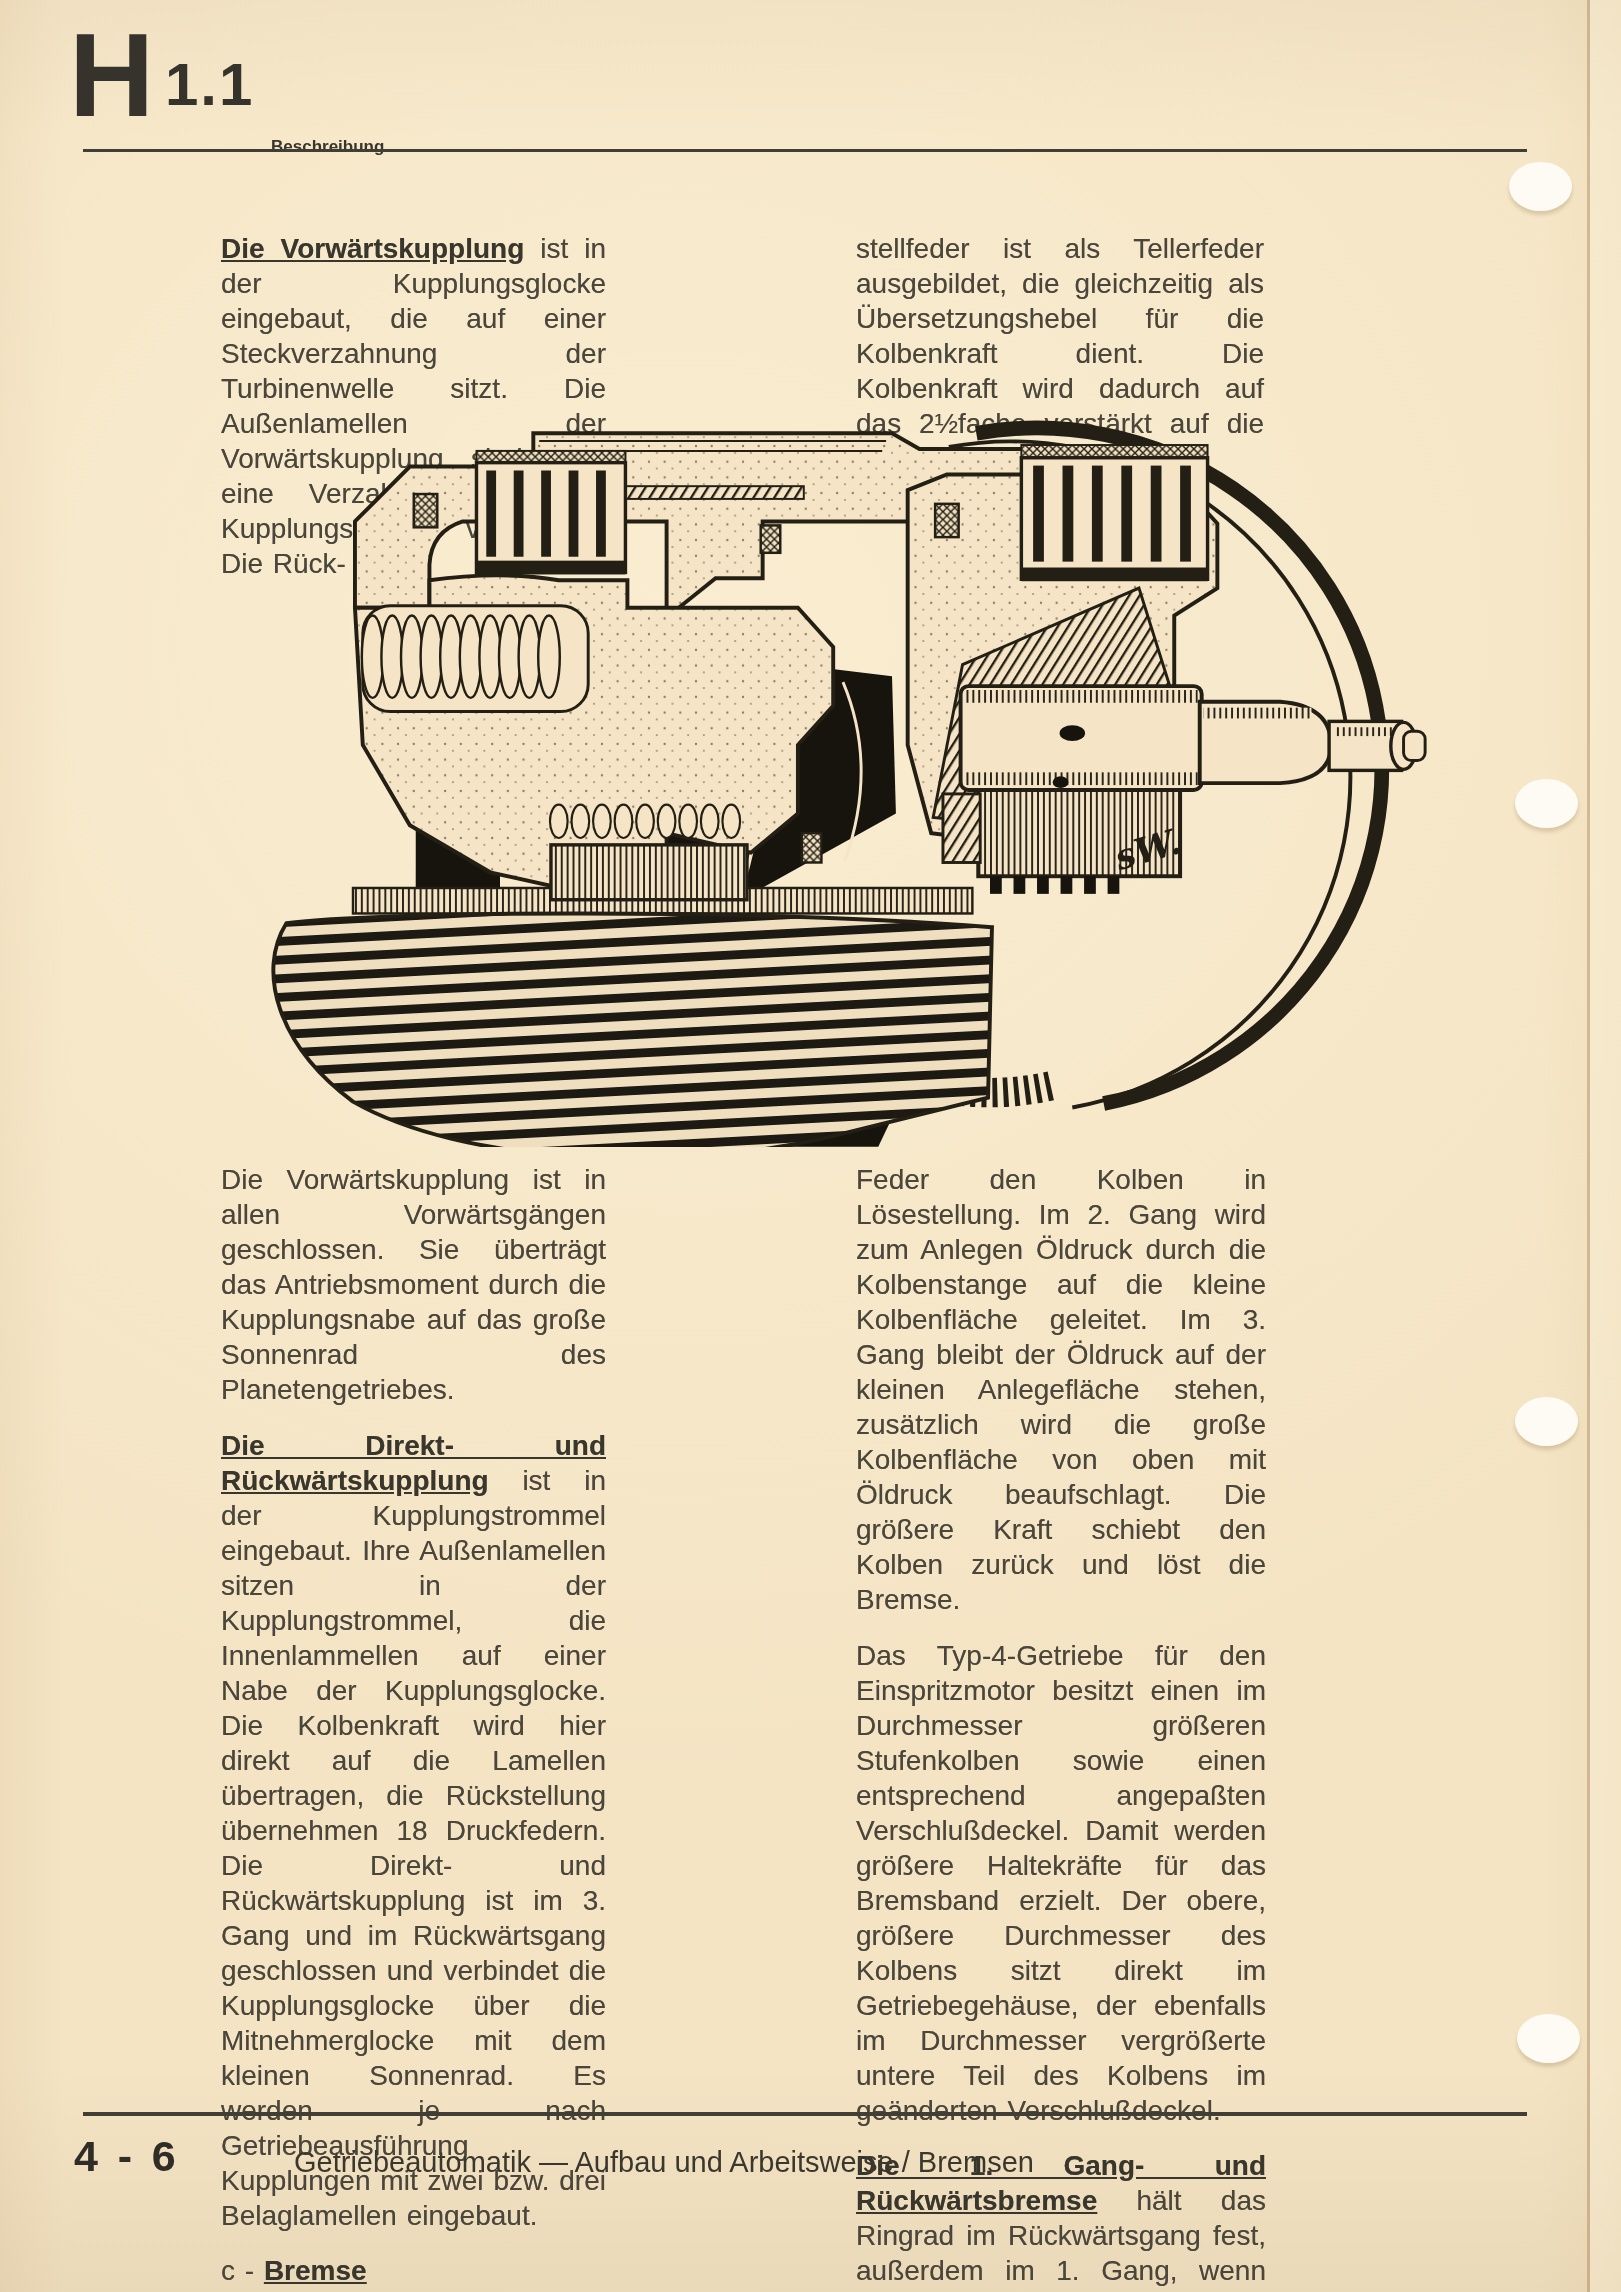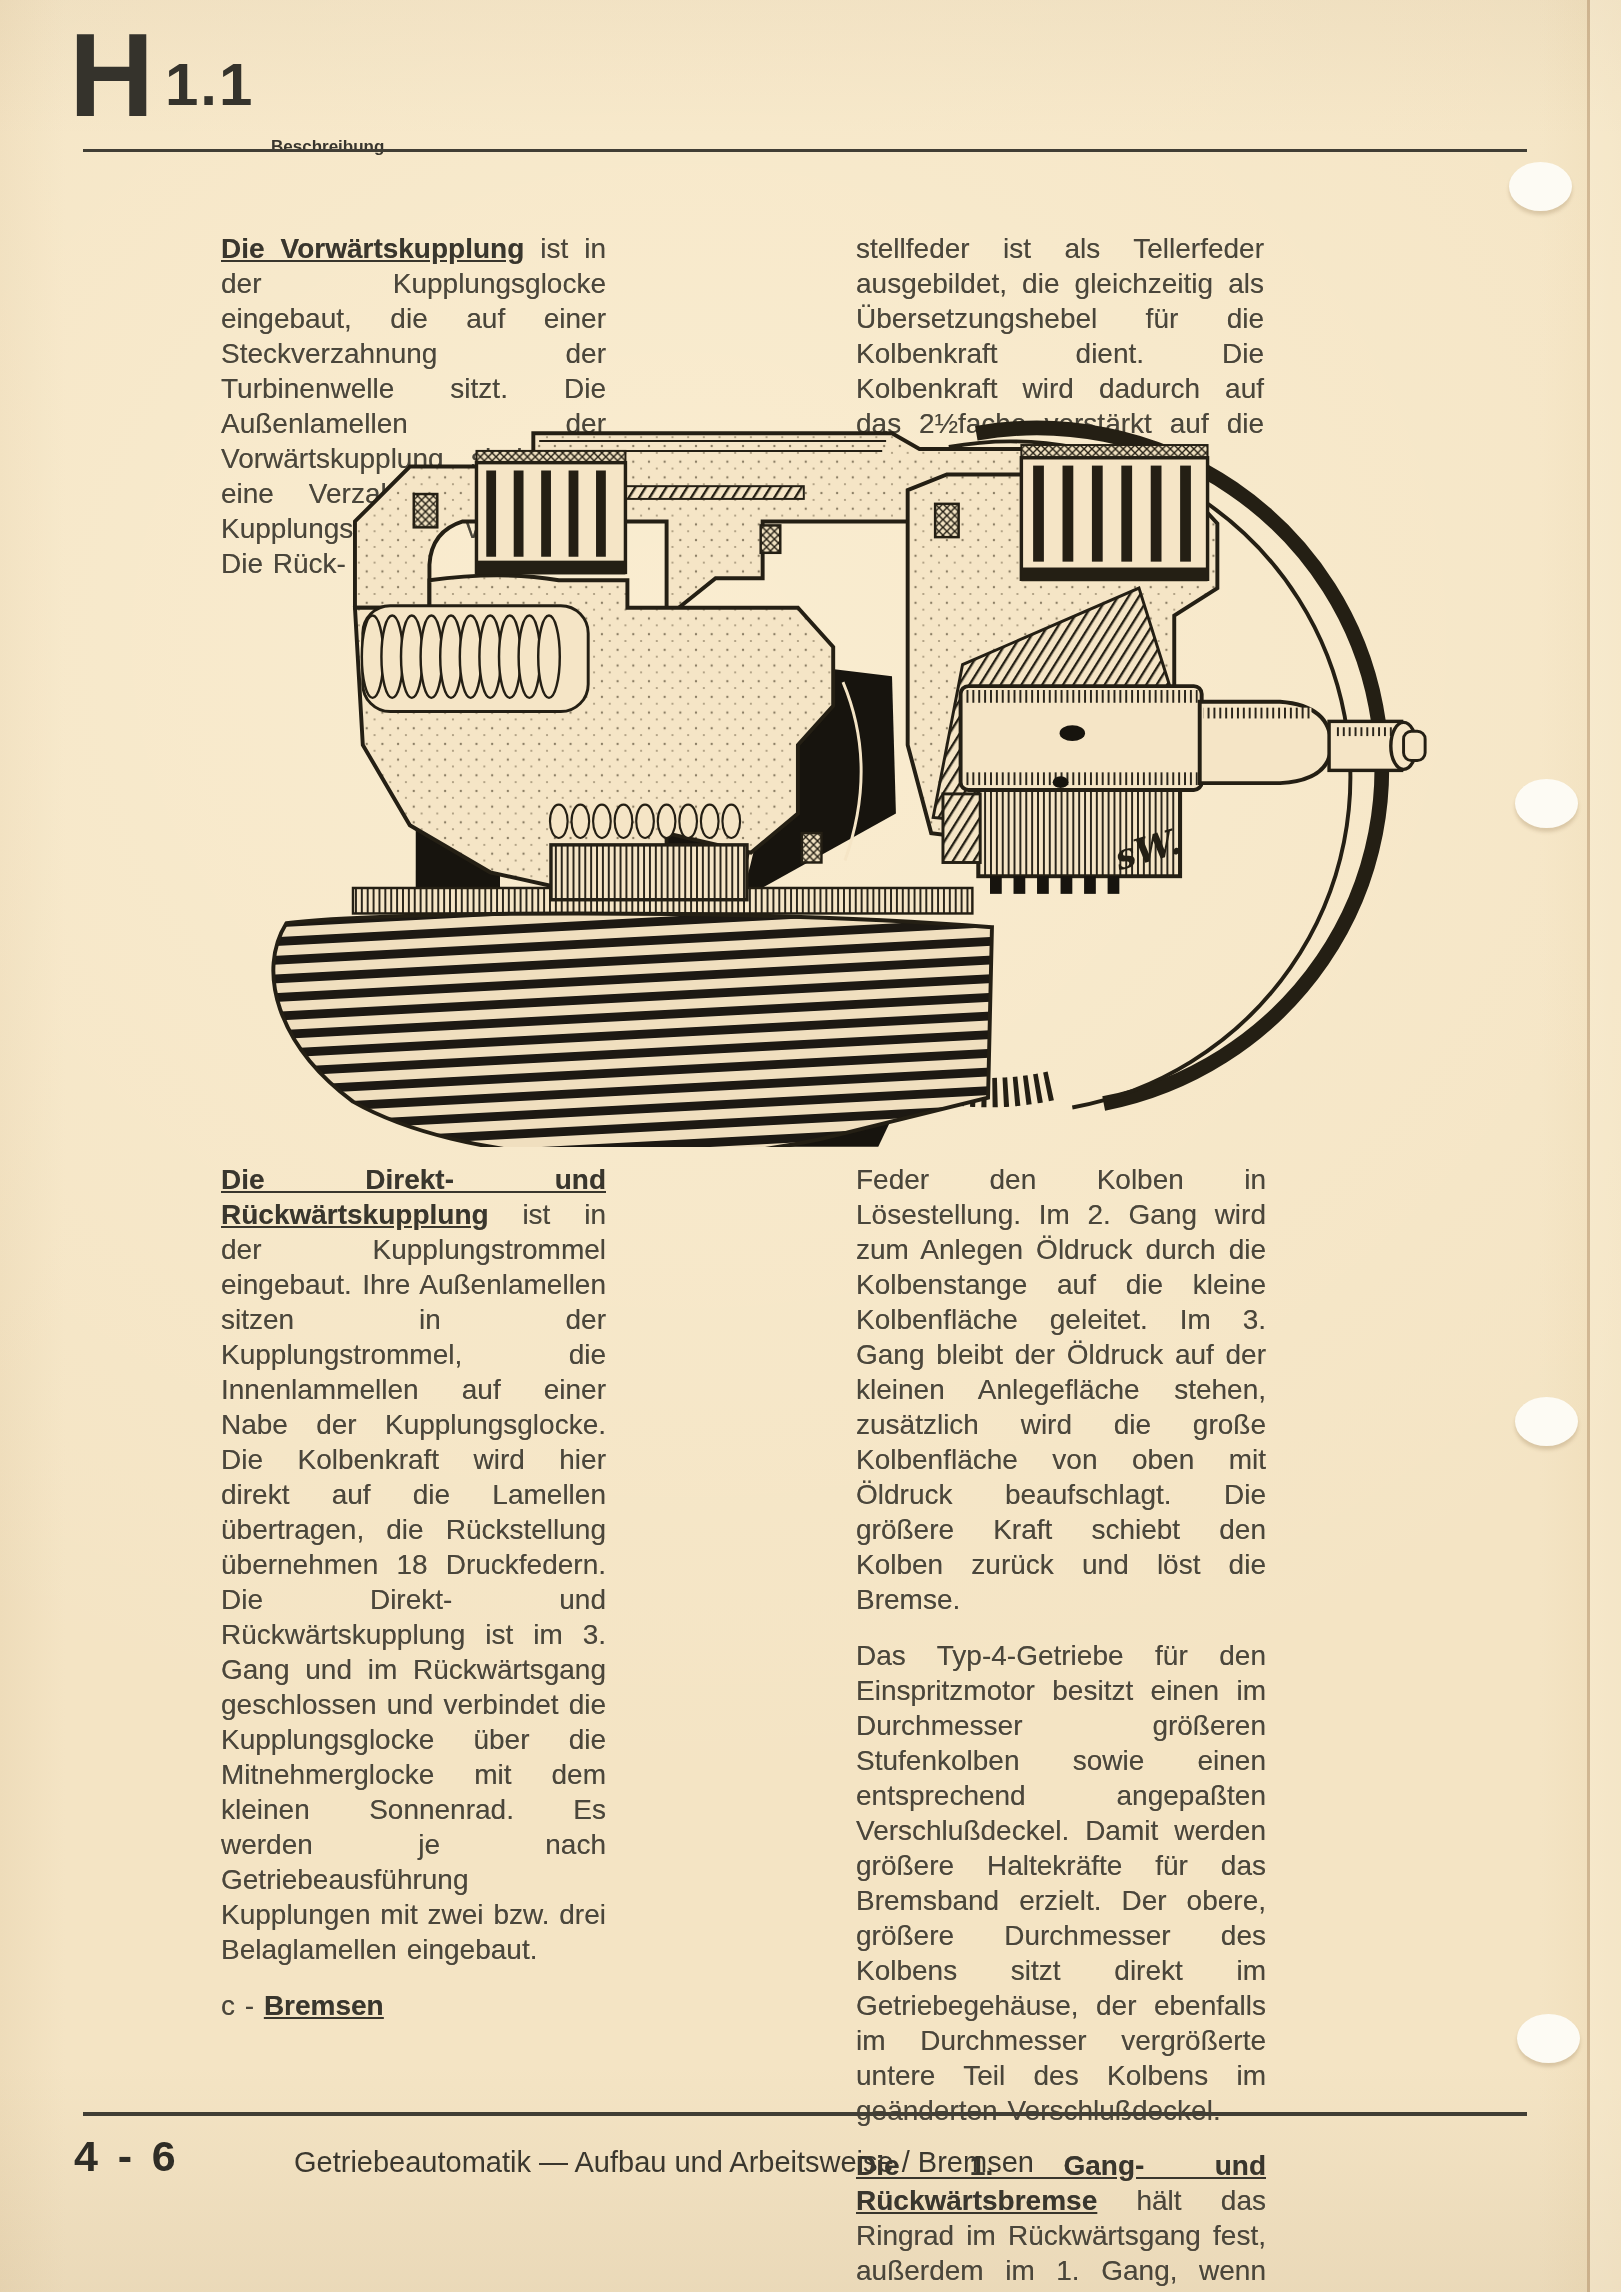--- a/index.html
+++ b/index.html
@@ -193,22 +193,23 @@
       <rect x="1146" y="446" width="74" height="50" fill="#f5e5c6" stroke="#241f14" stroke-width="3.5"></rect>
       <rect x="1150" y="452" width="68" height="9" fill="url(#spline)"></rect>
       <ellipse cx="1222" cy="471" rx="13" ry="24" fill="#f5e5c6" stroke="#241f14" stroke-width="3.5"></ellipse>
       <rect x="1222" y="456" width="22" height="30" rx="8" fill="#f5e5c6" stroke="#241f14" stroke-width="3"></rect>
     </g>
 
     <text x="932" y="598" font-size="36" font-style="italic" font-weight="bold" font-family="DejaVu Serif, serif" fill="#241f14" transform="rotate(-16 932 598)">sW.</text>
   </svg>
 
   <div class="col" id="col-bl">
+    <p><span>Die Vorwärtskupplung ist in allen Vorwärtsgängen geschlossen. Sie überträgt das Antriebsmoment durch die Kupplungsnabe auf das große Sonnenrad des Planetengetriebes.</span></p>
     <p><b>Die Direkt- und Rückwärtskupplung</b><span> ist in der Kupplungstrommel eingebaut. Ihre Außenlamellen sitzen in der Kupplungstrommel, die Innenlammellen auf einer Nabe der Kupplungsglocke. Die Kolbenkraft wird hier direkt auf die Lamellen übertragen, die Rückstellung übernehmen 18 Druckfedern. Die Direkt- und Rückwärtskupplung ist im 3. Gang und im Rückwärtsgang geschlossen und verbindet die Kupplungsglocke über die Mitnehmerglocke mit dem kleinen Sonnenrad. Es werden je nach Getriebeausführung Kupplungen mit zwei bzw. drei Belaglamellen eingebaut.</span></p>
-    <p class="subhead"><span>c - </span><b>Bremsen</b></p>
+    <p class="subhead"><span>c - </span><b>Bremse</b></p>
 
   </div>
 
   <div class="col" id="col-br">
     <p><span>Feder den Kolben in Lösestellung. Im 2. Gang wird zum Anlegen Öldruck durch die Kolbenstange auf die kleine Kolbenfläche geleitet. Im 3. Gang bleibt der Öldruck auf der kleinen Anlegefläche stehen, zusätzlich wird die große Kolbenfläche von oben mit Öldruck beaufschlagt. Die größere Kraft schiebt den Kolben zurück und löst die Bremse.</span></p>
     <p><span>Das Typ-4-Getriebe für den Einspritzmotor besitzt einen im Durchmesser größeren Stufenkolben sowie einen entsprechend angepaßten Verschlußdeckel. Damit werden größere Haltekräfte für das Bremsband erzielt. Der obere, größere Durchmesser des Kolbens sitzt direkt im Getriebegehäuse, der ebenfalls im Durchmesser vergrößerte untere Teil des Kolbens im geänderten Verschlußdeckel.</span></p>
     <p><b>Die 1. Gang- und Rückwärtsbremse</b><span> hält das Ringrad im Rückwärtsgang fest, außerdem im 1. Gang, wenn dieser in Wählhebelstellung 1 zum Bremsen eingerückt bleiben soll. Das Bremsband umschlingt das Ringrad in zwei Windungen und hat einen aufgeklebten Reibbelag. Der Betätigungskolben ist von unten in das Getriebegehäuse eingesetzt. Er wird durch eine Feder in Lösestellung gehalten. Zum Anlegen wirkt Öldruck auf die untere Kolbenfläche, eine zweite Feder überträgt die Kolbenkraft allmählich steigend auf die Kolbenstange und bewirkt so ein weiches Einrücken.</span></p>
   </div>
 
   <div class="rule bottom"></div>

